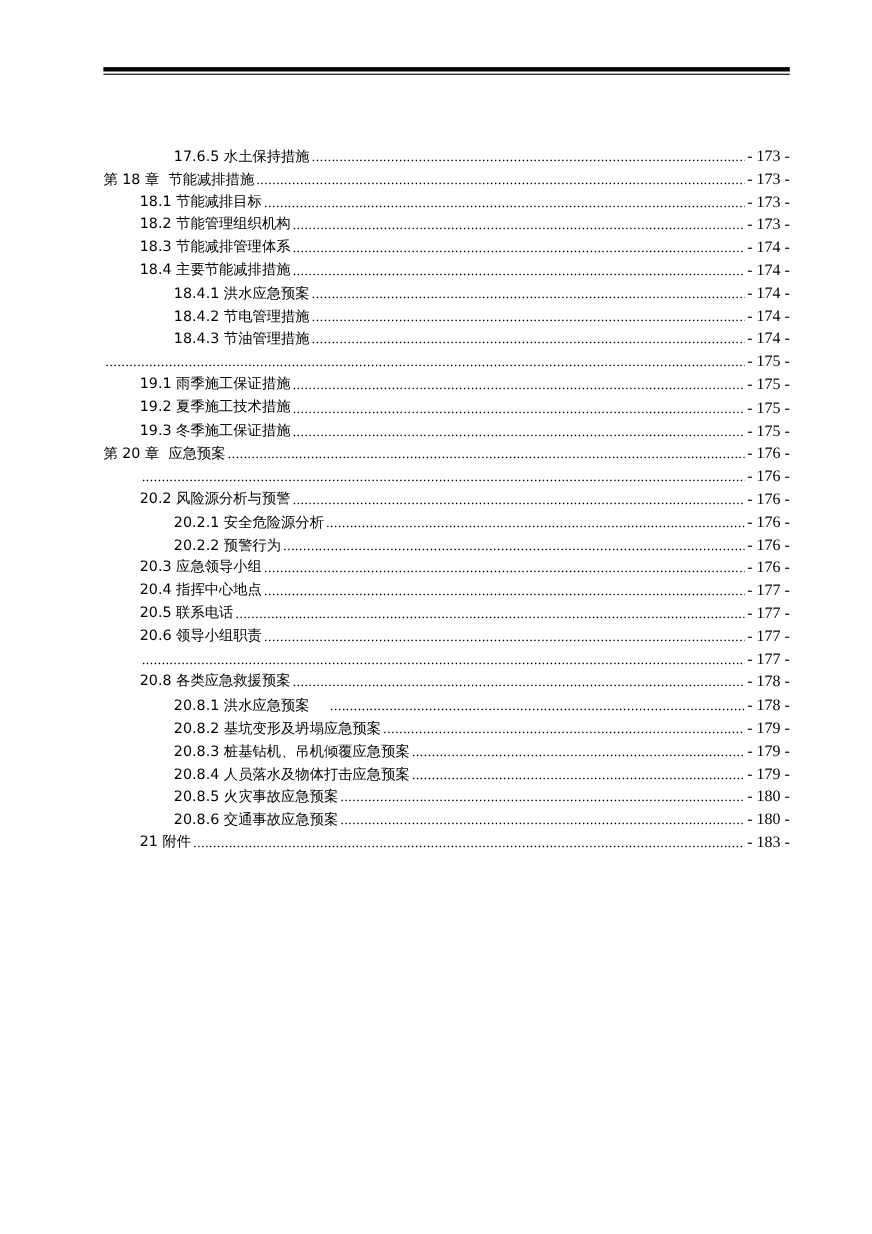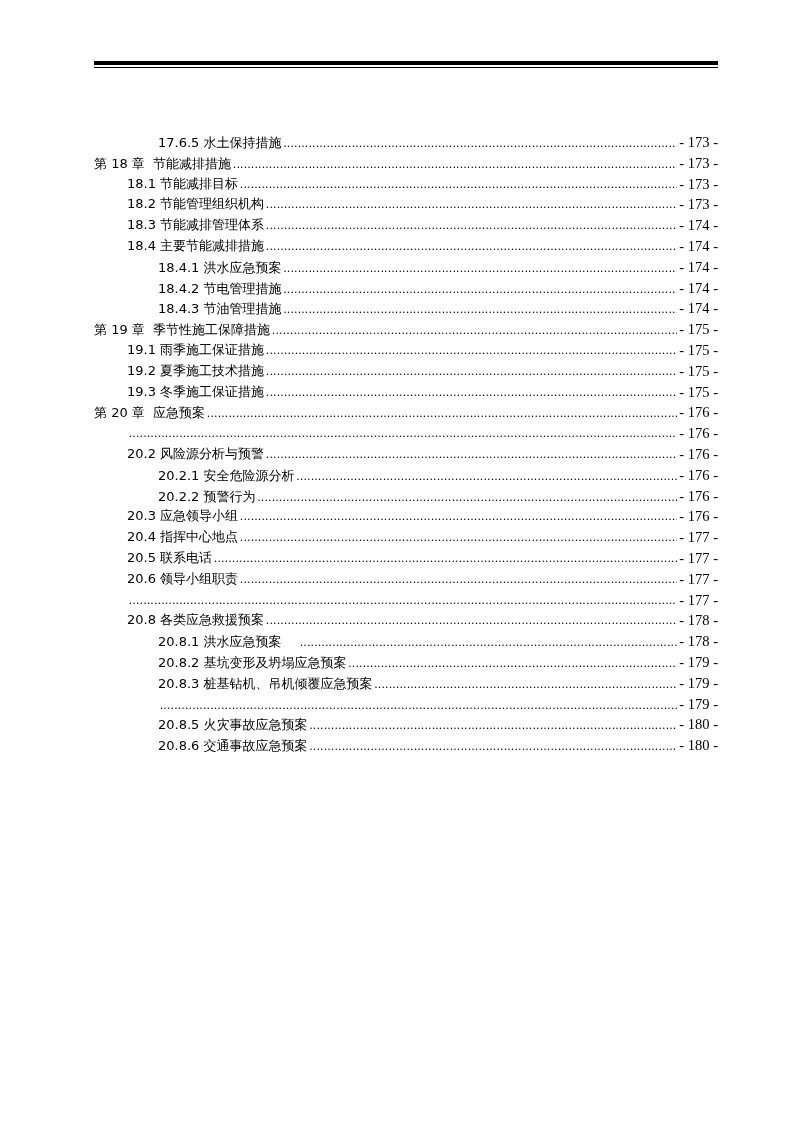--- a/index.html
+++ b/index.html
@@ -65,21 +65,20 @@
       <span class="title">18.4.2 节电管理措施</span>
       <span class="leader"></span>
       <span class="page">- 174 -</span>
     </div>
   <div class="row l3">
       <span class="title">18.4.3 节油管理措施</span>
       <span class="leader"></span>
       <span class="page">- 174 -</span>
     </div>
   <div class="row l1">
-      <span class="title">第 19 章  季节性施工保障措施</span>
       <span class="leader"></span>
       <span class="page">- 175 -</span>
     </div>
   <div class="row l2">
       <span class="title">19.1 雨季施工保证措施</span>
       <span class="leader"></span>
       <span class="page">- 175 -</span>
     </div>
   <div class="row l2">
       <span class="title">19.2 夏季施工技术措施</span>
@@ -153,26 +152,32 @@
       <span class="title">20.8.2 基坑变形及坍塌应急预案</span>
       <span class="leader"></span>
       <span class="page">- 179 -</span>
     </div>
   <div class="row l3">
       <span class="title">20.8.3 桩基钻机、吊机倾覆应急预案</span>
       <span class="leader"></span>
       <span class="page">- 179 -</span>
     </div>
   <div class="row l3">
+      <span class="title">20.8.4 人员落水及物体打击应急预案</span>
       <span class="leader"></span>
       <span class="page">- 179 -</span>
     </div>
   <div class="row l3">
       <span class="title">20.8.5 火灾事故应急预案</span>
       <span class="leader"></span>
       <span class="page">- 180 -</span>
     </div>
   <div class="row l3">
       <span class="title">20.8.6 交通事故应急预案</span>
       <span class="leader"></span>
       <span class="page">- 180 -</span>
     </div>
+  <div class="row l2">
+      <span class="title">21 附件</span>
+      <span class="leader"></span>
+      <span class="page">- 183 -</span>
+    </div>
 </div>
 
 </body></html>

